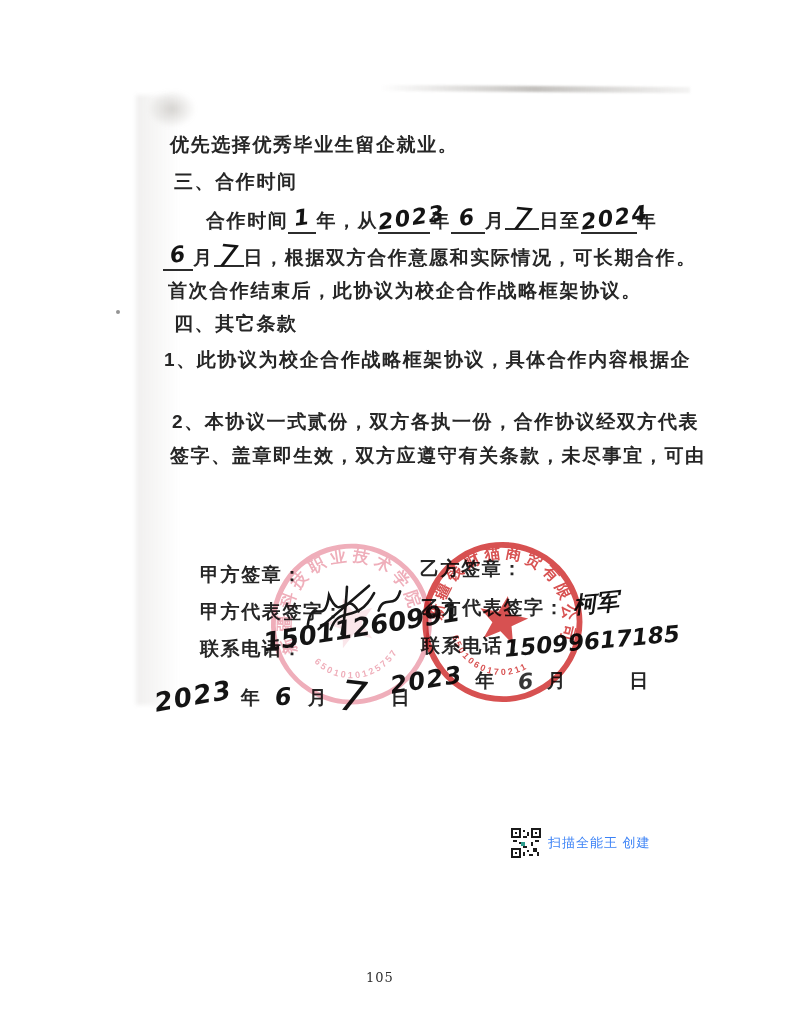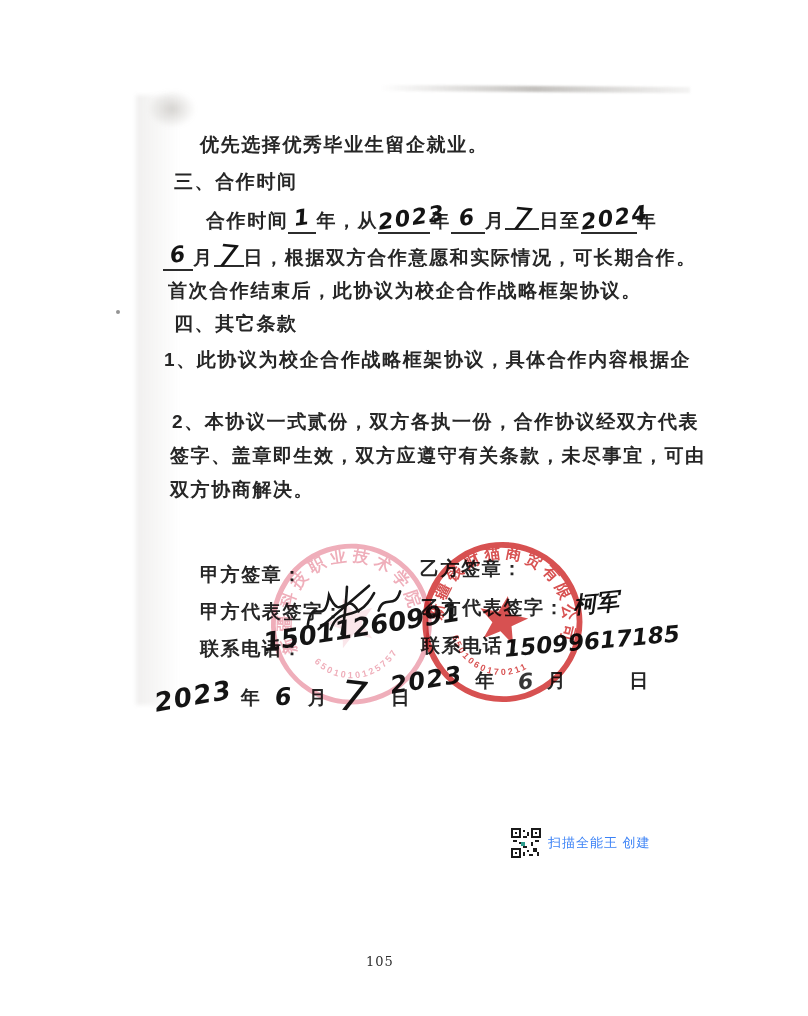--- a/index.html
+++ b/index.html
@@ -20,57 +20,56 @@
   .hand-day{font-size:31px;font-weight:500;transform:rotate(6deg);position:relative;top:3px;}
   .hand-abs{position:absolute;white-space:nowrap;}
   
   .stamp{position:absolute;mix-blend-mode:multiply;}
   .stamp text{font-family:"Liberation Sans",sans-serif;font-weight:700;}
   
   .artifact{position:absolute;pointer-events:none;}
   .footer-row{position:absolute;display:flex;align-items:center;gap:7px;}
   .footer-label{font-size:13px;color:#3b82f6;letter-spacing:1px;}
   .page-number{position:absolute;font-family:"DejaVu Serif",serif;font-size:13px;
-               color:#2e2e2e;letter-spacing:1px;}
+               color:#2e2e2e;letter-spacing:1px;margin-top:16px;}
   .date-row{display:flex;align-items:flex-end;}
   .pr{display:inline-block;}
 </style>
 </head>
 <body>
 
 <div class="screen">
 
   <div class="artifact" style="left:380px;top:86px;width:310px;height:6px;
               background:linear-gradient(90deg,rgba(120,115,108,0),rgba(120,115,108,.45),rgba(120,115,108,.08));
               filter:blur(1px);transform:rotate(.4deg);"></div>
   <div class="artifact" style="left:148px;top:90px;width:48px;height:38px;
               background:radial-gradient(ellipse at center,rgba(130,124,115,.32),rgba(130,124,115,0) 70%);
               filter:blur(2px);"></div>
   <div class="artifact" style="left:136px;top:95px;width:44px;height:610px;
               background:linear-gradient(90deg,rgba(140,135,128,.13),rgba(140,135,128,0));
               filter:blur(2px);"></div>
   <div class="artifact" style="left:116px;top:310px;width:4px;height:4px;border-radius:50%;background:rgba(60,60,60,.55);"></div>
 
-  <div class="line" style="left:170px;top:132px;margin-left:30px;">优先选择优秀毕业生留企就业。</div>
+  <div class="line" style="left:170px;top:132px;">优先选择优秀毕业生留企就业。</div>
   <div class="line heading" style="left:174px;top:169px;">三、合作时间</div>
 
   <div class="line" style="left:206px;top:204px;">
     <span>合作时间</span><span class="blank w28"><span class="hand hand-sm">1</span></span><span>年，从</span><span class="blank w52"><span class="hand hand-sm">2023</span></span><span>年</span><span class="blank w34"><span class="hand hand-sm">6</span></span><span>月</span><span class="blank w34"><span class="hand hand-day">7</span></span><span>日至</span><span class="blank w56"><span class="hand hand-sm">2024</span></span><span>年</span>
   </div>
 
   <div class="line" style="left:163px;top:241px;">
     <span class="blank w30"><span class="hand hand-sm">6</span></span><span>月</span><span class="blank w30"><span class="hand hand-day">7</span></span><span>日，根据双方合作意愿和实际情况，可长期合作。</span>
   </div>
 
   <div class="line" style="left:168px;top:278px;">首次合作结束后，此协议为校企合作战略框架协议。</div>
   <div class="line heading" style="left:174px;top:311px;">四、其它条款</div>
   <div class="line" style="left:164px;top:347px;">1、此协议为校企合作战略框架协议，具体合作内容根据企</div>
   <div class="line" style="left:172px;top:409px;">2、本协议一式贰份，双方各执一份，合作协议经双方代表</div>
   <div class="line" style="left:170px;top:443px;">签字、盖章即生效，双方应遵守有关条款，未尽事宜，可由</div>
-  <div class="line" style="left:170px;top:477px;">双方协商解决。</div>
 
   <div class="line" style="left:200px;top:562px;">甲方签章：</div>
   <div class="line" style="left:200px;top:599px;">甲方代表签字：</div>
   <div class="line" style="left:200px;top:636px;">联系电话：</div>
 
   <svg class="hand-abs" style="left:298px;top:580px;transform:rotate(-8deg);" width="112" height="56" viewBox="0 0 112 56">
     <g fill="none" stroke="#181818" stroke-width="2.6" stroke-linecap="round">
       <path d="M8,38 C16,10 24,44 33,12 C41,42 50,8 60,32"></path>
       <path d="M18,44 L74,8"></path>
       <path d="M30,46 C42,22 56,46 78,16"></path>

